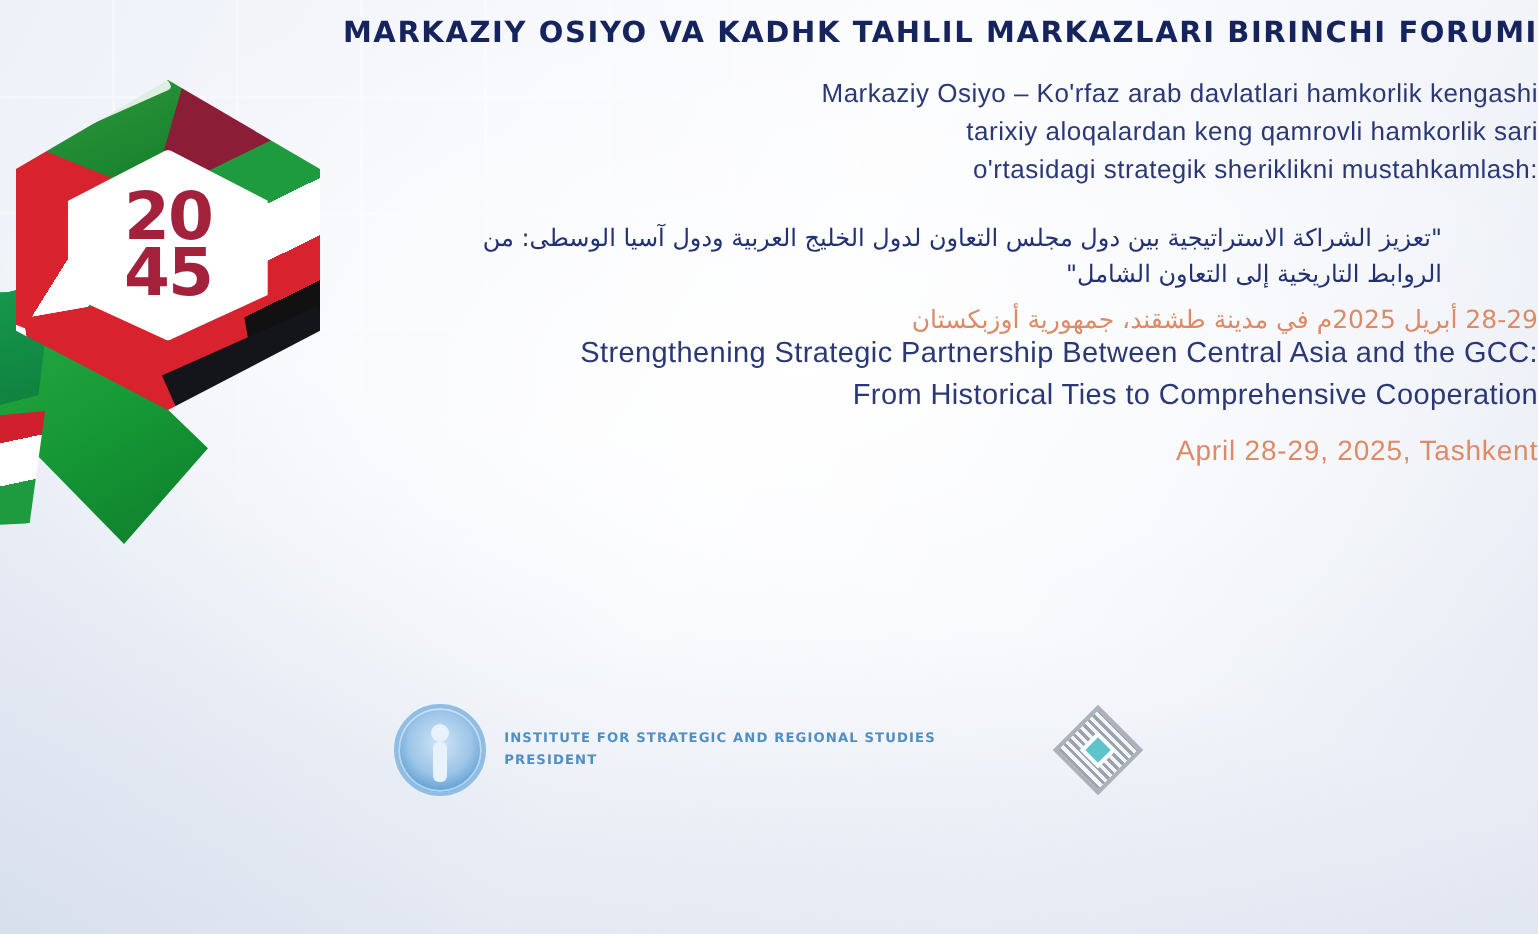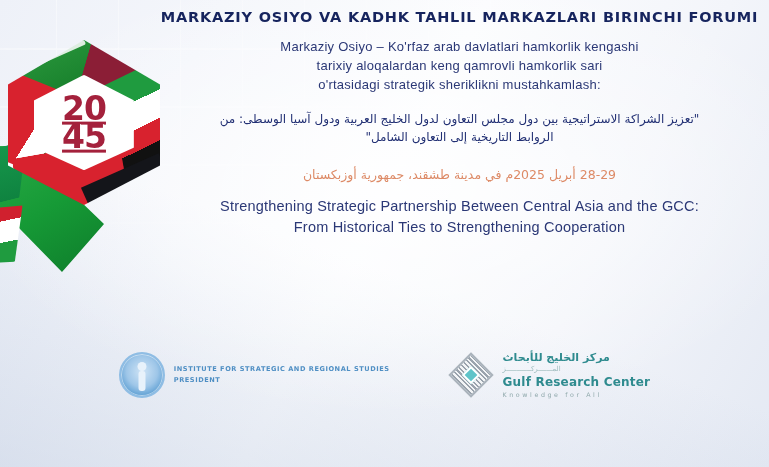--- a/index.html
+++ b/index.html
@@ -142,21 +142,20 @@
     transform: translate(-50%,-50%);
     text-align: center;
     font-family: "DejaVu Sans", sans-serif;
     font-weight: 800;
     font-size: 33px;
     line-height: 0.86;
     letter-spacing: -1px;
     color: #a4213c;
     text-shadow: 1px 1px 0 rgba(255,255,255,0.7);
     z-index: 6;
-    text-decoration: underline;
   }
 
   
   .chevron {
     position: absolute;
     left: -40px;
     top: 112px;
     width: 150px;
     height: 126px;
     background: linear-gradient(150deg, #2fae4b 0%, #169a36 55%, #0e7d2b 100%);
@@ -196,21 +195,21 @@
     clip-path: polygon(0 0, 100% 14%, 74% 100%, 0 86%);
   }
 
   
   #content {
     position: absolute;
     left: 150px;
     top: 0;
     width: 619px;
     height: 464px;
-    text-align: center;
+    text-align: right;
   }
 
   #title-uz {
     margin-top: 9px;
     font-family: "DejaVu Sans", sans-serif;
     font-weight: 800;
     font-size: 14.5px;
     letter-spacing: 0.8px;
     color: #16245e;
     white-space: nowrap;
@@ -248,36 +247,35 @@
 
   #subtitle-ar {
     margin-top: 15px;
     font-size: 12px;
     line-height: 1.5;
     color: #223074;
     padding: 0 48px;
   }
 
   #date-ar {
-    margin-top: 21px;
+    margin-top: 6px;
     font-size: 12.5px;
     color: #dd8a66;
   }
 
   #title-en {
     margin-top: 14px;
     font-family: "DejaVu Sans", sans-serif;
     font-weight: 800;
     font-size: 14px;
     letter-spacing: 0.9px;
     color: #16245e;
   }
 
   #subtitle-en {
-    margin-top: 14px;
     font-size: 14.5px;
     line-height: 1.5;
     color: #2b3876;
     letter-spacing: 0.2px;
   }
 
   #date-en {
     margin-top: 7px;
     font-size: 14px;
     letter-spacing: 0.4px;
@@ -446,42 +444,37 @@
     <div id="subtitle-ar" class="ar">
       <div>"تعزيز الشراكة الاستراتيجية بين دول مجلس التعاون لدول الخليج العربية ودول آسيا الوسطى: من</div>
       <div>الروابط التاريخية إلى التعاون الشامل"</div>
     </div>
 
     <div id="date-ar" class="ar">28-29 أبريل 2025م في مدينة طشقند، جمهورية أوزبكستان</div>
 
 
     <div id="subtitle-en">
       <div>Strengthening Strategic Partnership Between Central Asia and the GCC:</div>
-      <div>From Historical Ties to Strengthening Cooperation</div>
-    </div>
-
+      <div>From Historical Ties to Comprehensive Cooperation</div>
+    </div>
+
+    <div id="date-en">April 28-29, 2025,  Tashkent</div>
   </div>
 
   <div id="logos">
 
     <div class="logo">
       <div class="isrs-mark"></div>
       <div class="isrs-text">
         <div>INSTITUTE FOR STRATEGIC AND REGIONAL STUDIES</div>
         <div>PRESIDENT</div>
       </div>
     </div>
 
     <div class="logo">
       <div class="grc-mark">
         <div class="diamond"></div>
         <div class="diamond-in"></div>
       </div>
-      <div class="grc-text">
-        <div class="grc-ar">مركز الخليج للأبحاث</div>
-        <div class="grc-ar2">المـــــــركــــــــــــز</div>
-        <div class="grc-en">Gulf Research Center</div>
-        <div class="grc-tag">Knowledge for All</div>
-      </div>
     </div>
   </div>
 
 </div>
 
 </body></html>

